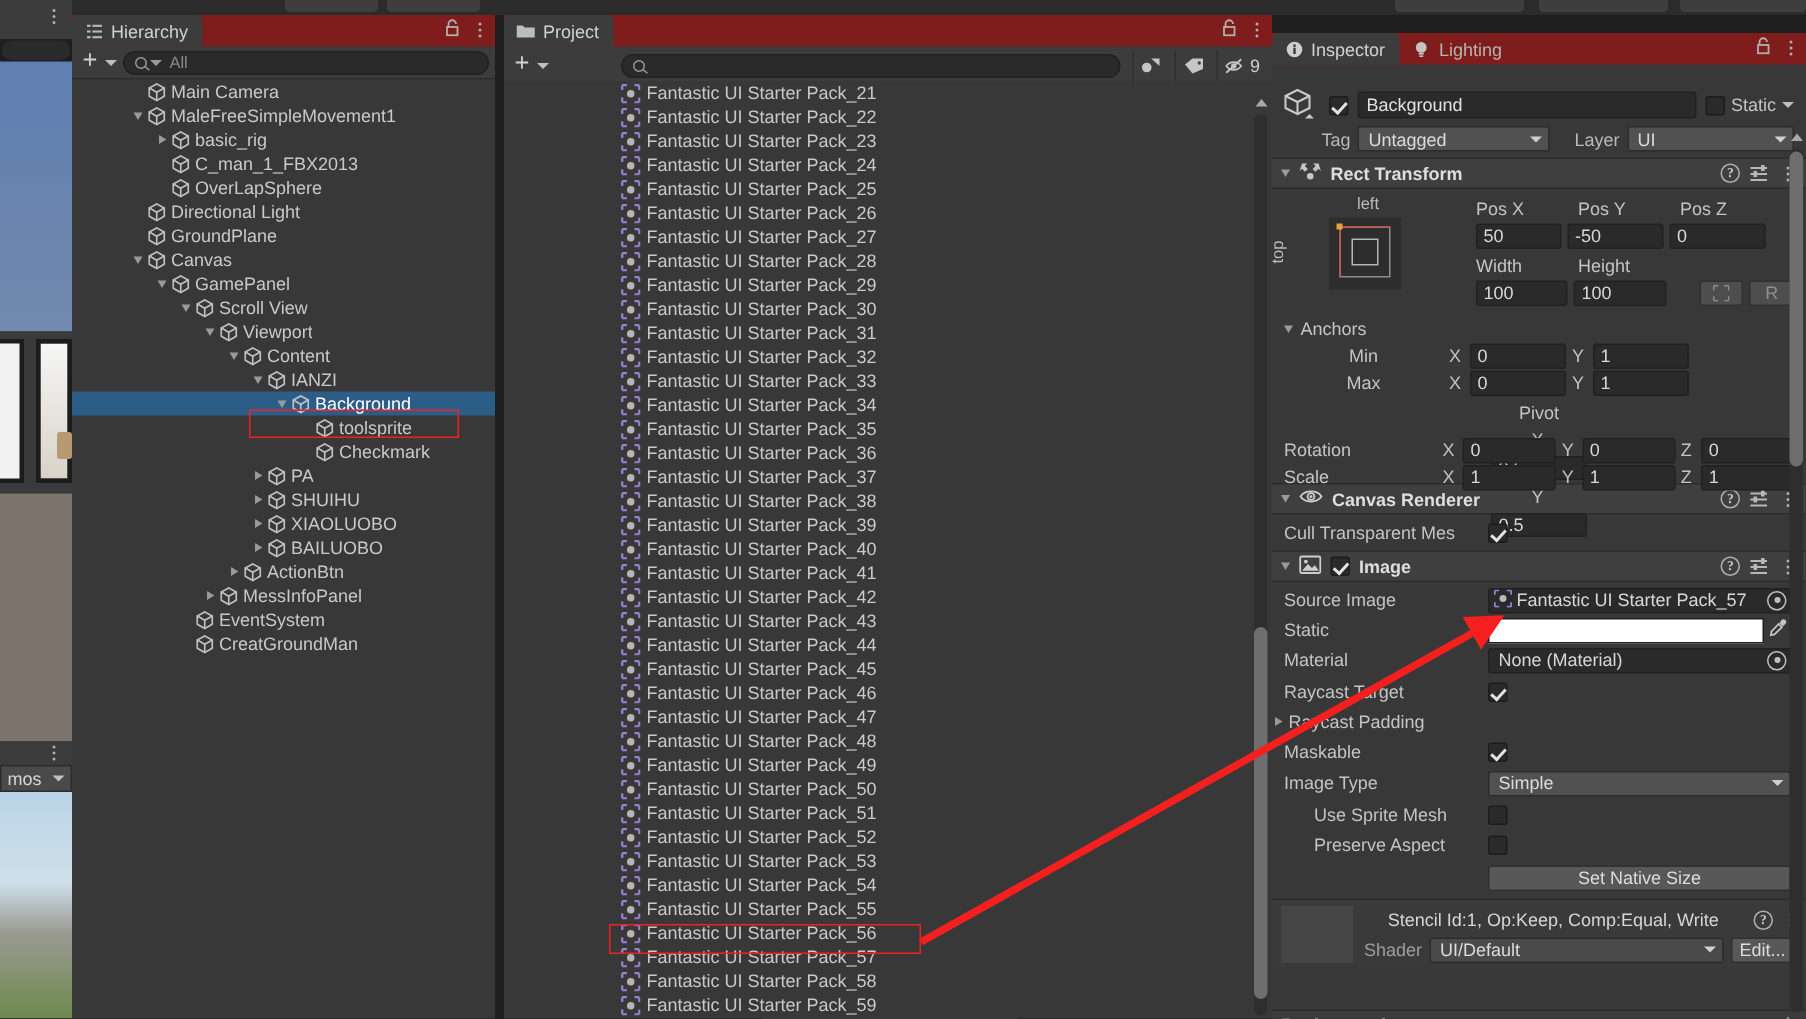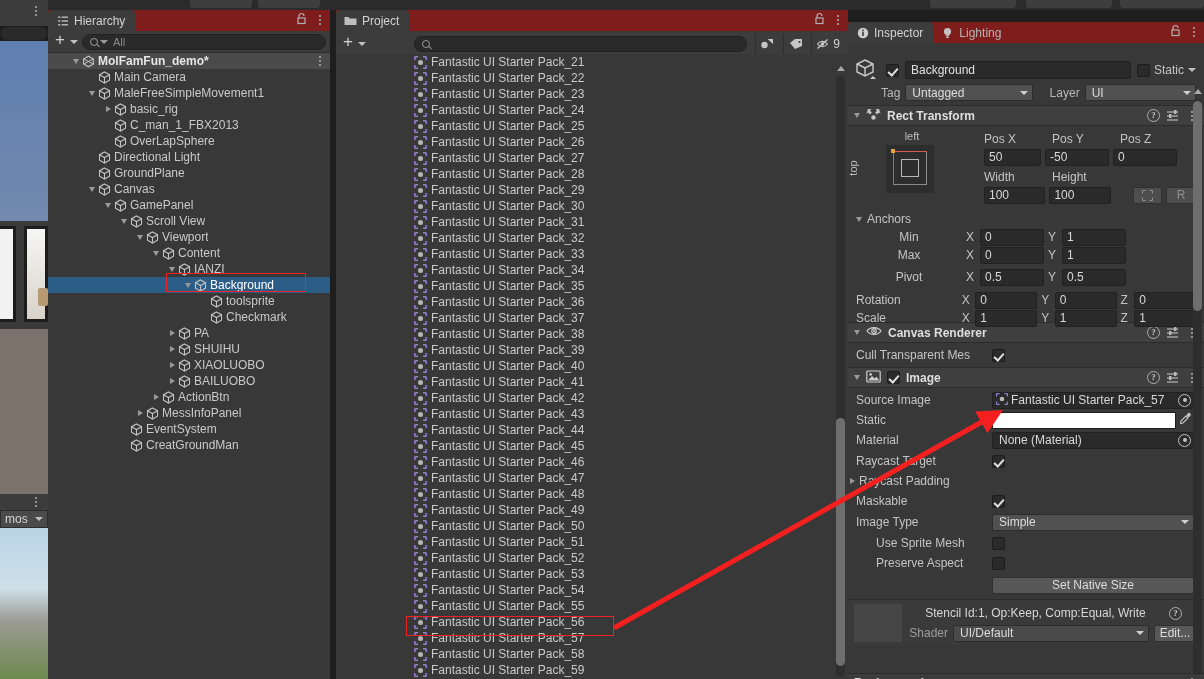--- a/index.html
+++ b/index.html
@@ -220,35 +220,20 @@
     <div class="toolrow">
       <span class="plus">+</span>
       <span class="caret-dn"></span>
       <div class="searchbox">
         <span class="mag"></span>
         <span class="caret-dn" style="border-top-color:#9a9a9a;margin-left:-3px;"></span>
         <span>All</span>
       </div>
     </div>
     <div id="hier-list">
-        <div class="hrow root">
-          <span class="foldout" style="margin-left: 22px;">
-            <span class="tri-d"></span>
-          </span>
-          <span class="go-icon"><svg width="13" height="13" viewBox="0 0 13 13">
-              <path d="M6.5 1.2 L11.4 4 L11.4 9 L6.5 11.8 L1.6 9 L1.6 4 Z" fill="none" stroke="#c2c2c2" stroke-width="1.1"></path>
-              <path d="M1.6 4 L11.4 9 M11.4 4 L1.6 9" stroke="#c2c2c2" stroke-width="1"></path>
-            </svg></span>
-          <span class="label">MolFamFun_demo*</span>
-          <span class="kebab rowkebab">
-            <i></i>
-            <i></i>
-            <i></i>
-          </span>
-        </div>
         <div class="hrow">
           <span class="foldout" style="margin-left: 38px;"></span>
           <span class="go-icon"><svg width="13" height="13" viewBox="0 0 13 13">
               <path d="M6.5 1 L11.5 3.7 L11.5 9.2 L6.5 12 L1.5 9.2 L1.5 3.7 Z" fill="none" stroke="#c2c2c2" stroke-width="1.1"></path>
               <path d="M1.5 3.7 L6.5 6.5 L11.5 3.7" fill="none" stroke="#c2c2c2" stroke-width="1.1"></path>
               <path d="M6.5 6.5 L6.5 12" fill="none" stroke="#c2c2c2" stroke-width="1.1"></path>
             </svg></span>
           <span class="label">Main Camera</span>
         </div>
         <div class="hrow">
@@ -974,21 +959,21 @@
           <span style="width:10px;">Y</span>
           <span class="fld" style="width:64px;">1</span>
         </div>
         <div class="rowline" style="gap:4px;">
           <span style="width:106px;text-align:center;">Max</span>
           <span style="width:10px;">X</span>
           <span class="fld" style="width:64px;">0</span>
           <span style="width:10px;">Y</span>
           <span class="fld" style="width:64px;">1</span>
         </div>
-        <div class="rowline" style="gap:4px;margin-top:4px;">
+        <div class="rowline" style="gap:4px;margin-top:4px;flex-direction:column;">
           <span style="width:106px;text-align:center;">Pivot</span>
           <span style="width:10px;">X</span>
           <span class="fld" style="width:64px;">0.5</span>
           <span style="width:10px;">Y</span>
           <span class="fld" style="width:64px;">0.5</span>
         </div>
         <div class="rowline" style="gap:4px;margin-top:5px;">
           <span style="width:106px;">Rotation</span>
           <span style="width:10px;">X</span>
           <span class="fld" style="width:64px;">0</span>

